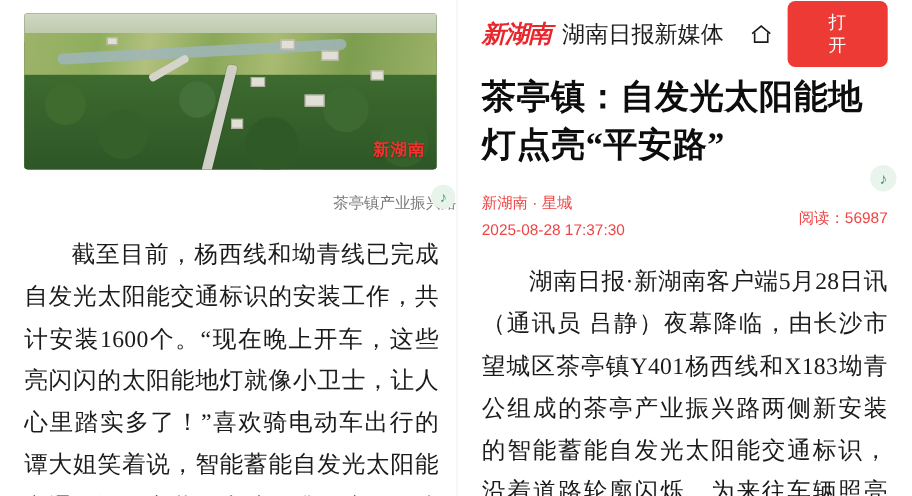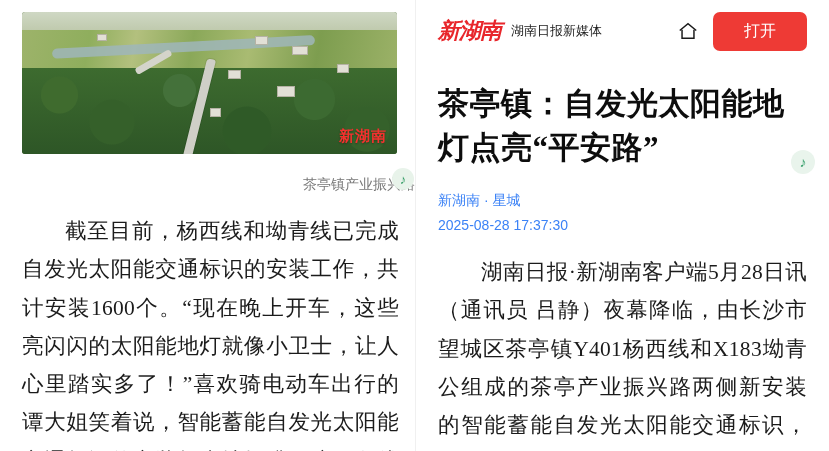--- a/index.html
+++ b/index.html
@@ -152,21 +152,21 @@
     color: #e8262b;
     font-size: 22px;
     font-weight: bold;
     font-family: "Liberation Serif", serif;
     font-style: italic;
     letter-spacing: -1px;
     white-space: nowrap;
   }
   .brand-sub {
     color: #1c1c1c;
-    font-size: 13px;
+    font-size: 21px;
     font-family: "Liberation Sans", sans-serif;
     white-space: nowrap;
     text-align: right;
   }
   .topbar-spacer { flex: 1; }
   .home-icon {
     width: 30px; height: 30px;
     display: flex; align-items: center; justify-content: center;
     color: #1a1a1a;
   }
@@ -175,34 +175,34 @@
     color: #fff;
     font-size: 16px;
     border: none;
     border-radius: 7px;
     padding: 9px 31px;
     cursor: pointer;
     font-family: "Liberation Sans", sans-serif;
   }
 
   .headline {
-    margin-top: 26px;
+    margin-top: 10px;
     font-family: "Liberation Serif", serif;
     font-size: 31px;
     font-weight: bold;
     line-height: 1.42;
     color: #0d0d0d;
     letter-spacing: .5px;
   }
 
   .meta {
     margin-top: 18px;
     display: flex;
     align-items: flex-start;
-    color: #3b82f6;
+    color: #ef4444;
     font-size: 14px;
     font-family: "Liberation Sans", sans-serif;
   }
   .meta-left { line-height: 1.75; }
   .meta-right {
     margin-left: auto;
     padding-top: 18px;
     white-space: nowrap;
   }
 
@@ -277,20 +277,21 @@
       <button class="open-btn">打开</button>
     </div>
 
     <div class="headline">茶亭镇：自发光太阳能地灯点亮“平安路”</div>
 
     <div class="meta">
       <div class="meta-left">
         <div>新湖南 · 星城</div>
         <div>2025-08-28 17:37:30</div>
       </div>
+      <div class="meta-right">阅读：56987</div>
     </div>
 
     <div class="right-body">
       <p>湖南日报·新湖南客户端5月28日讯（通讯员 吕静）夜幕降临，由长沙市望城区茶亭镇Y401杨西线和X183坳青公组成的茶亭产业振兴路两侧新安装的智能蓄能自发光太阳能交通标识，沿着道路轮廓闪烁，为来往车辆照亮安全路径。近</p>
     </div>
 
     <div class="music-badge">♪</div>
   </div>
 
 </div>

